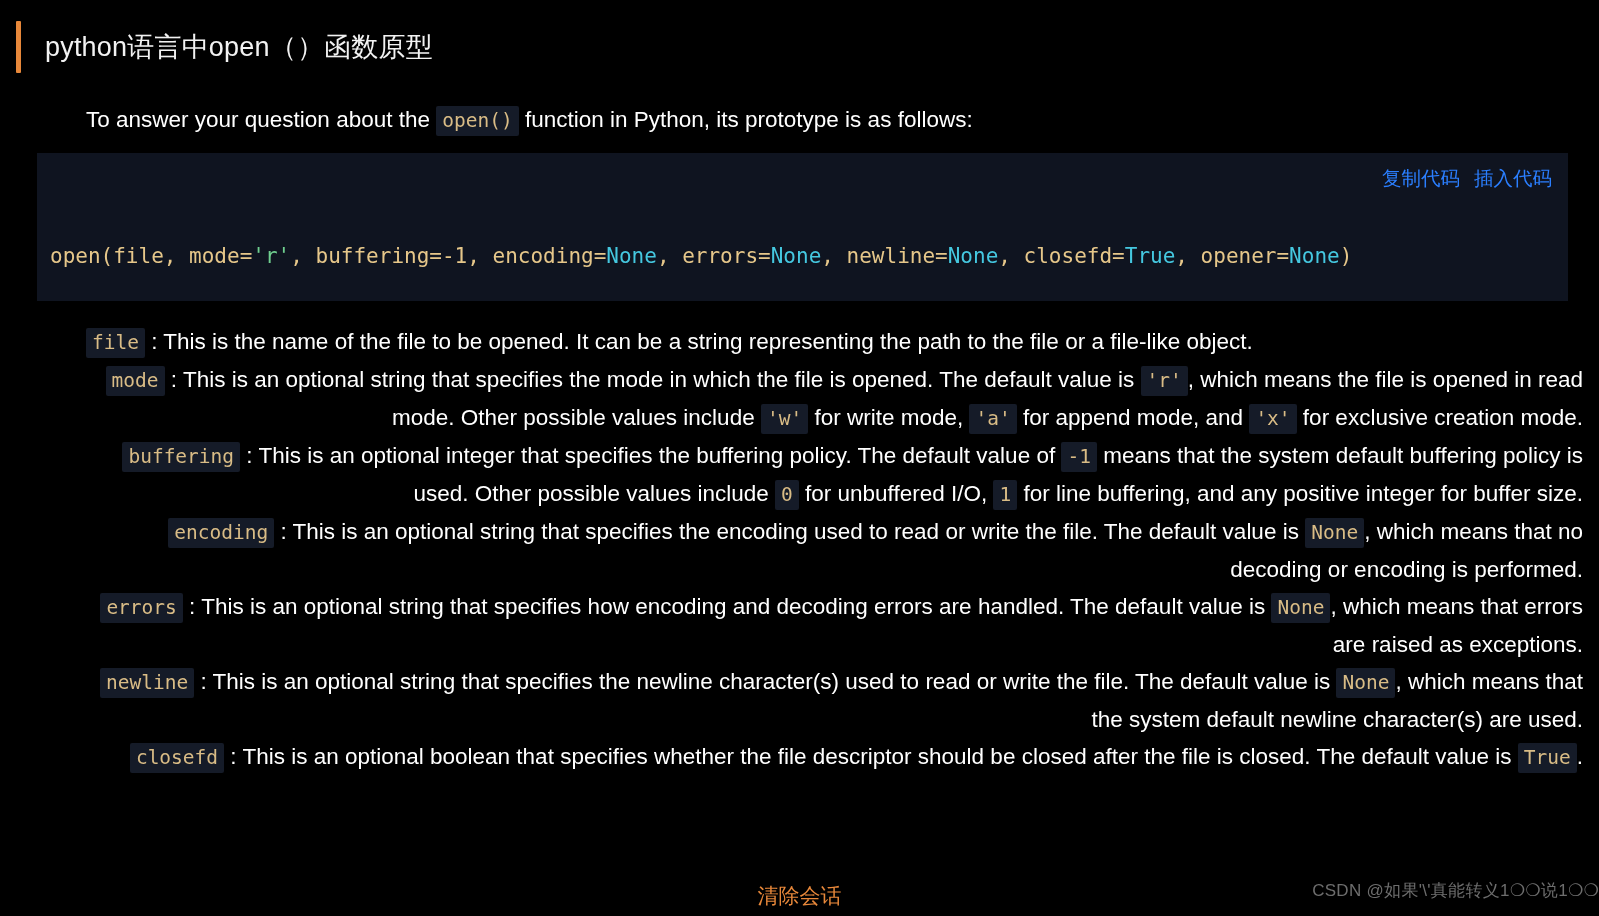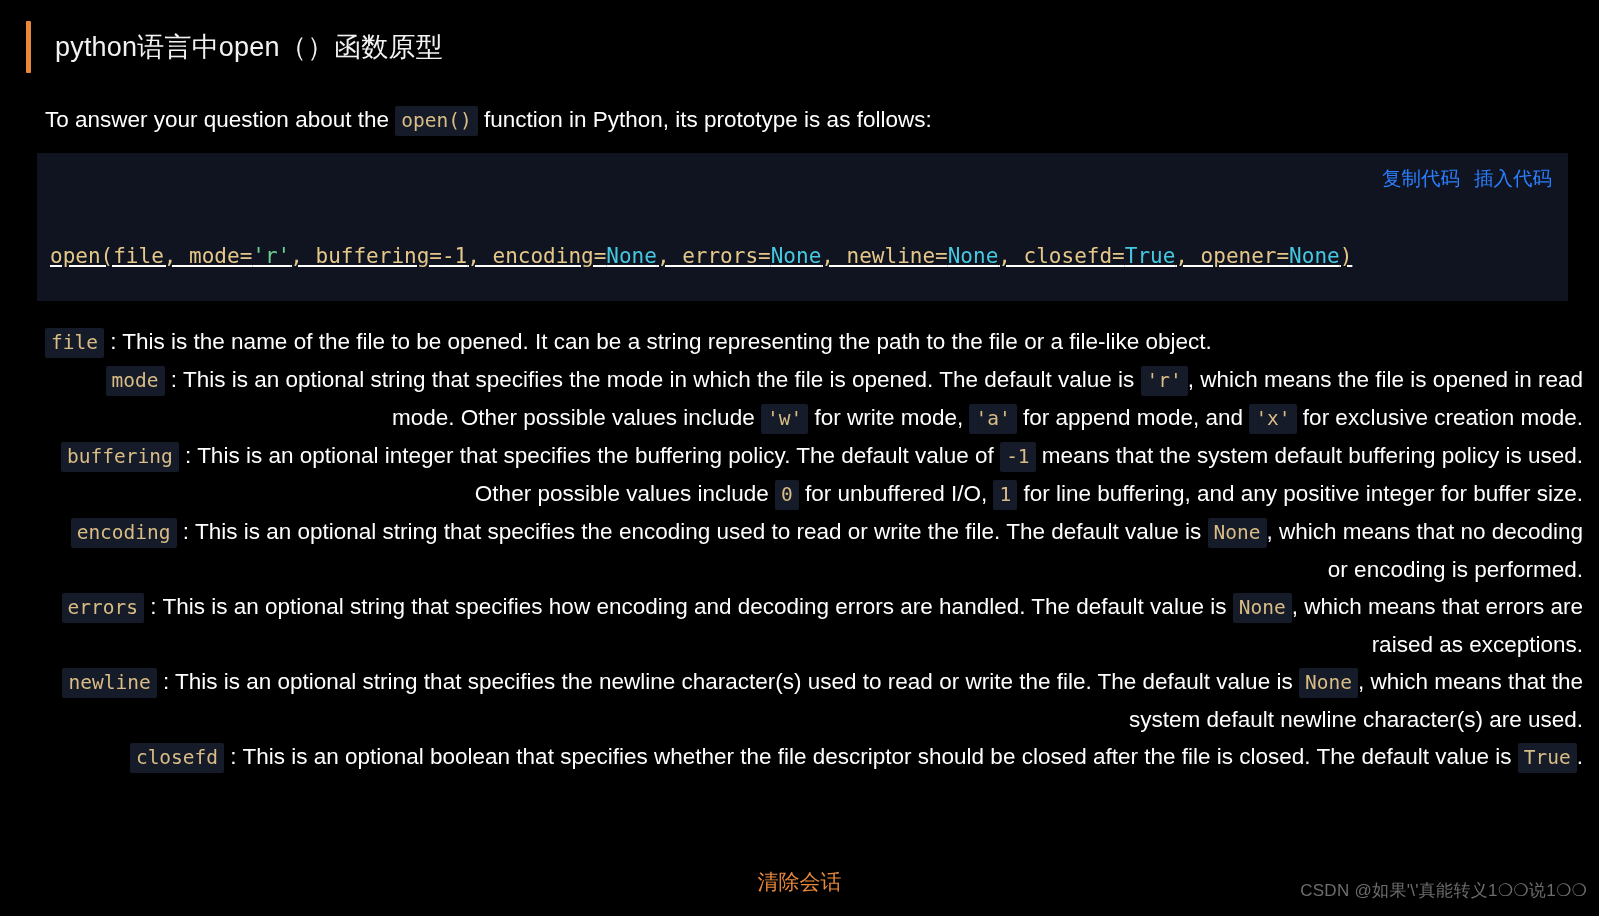--- a/index.html
+++ b/index.html
@@ -15,41 +15,42 @@
     color: #ffffff;
     position: relative;
   }
 
   
   .title-row {
     display: flex;
     align-items: center;
     height: 66px;
     margin-top: 14px;
-    padding-left: 26px;
+    padding-left: 16px;
   }
   .title-bar {
     width: 5px;
     height: 52px;
     background: #e8883a;
     border-radius: 1px;
     flex: none;
   }
   .title-text {
     font-size: 27px;
     font-weight: 400;
     color: #f2f2f2;
     margin-left: 24px;
     letter-spacing: 0.2px;
     white-space: nowrap;
   }
 
   
   .content {
     padding: 0 16px 0 45px;
+    margin-left: 41px;
   }
   .para {
     font-size: 22.5px;
     line-height: 37px;
     color: #ffffff;
     margin: 0;
     padding: 0;
   }
   .intro {
     margin-top: 21px;
@@ -68,21 +69,20 @@
     vertical-align: baseline;
   }
 
   
   .codeblock {
     margin: 14px 31px 0 37px;
     background: #0f1420;
     position: relative;
     min-height: 118px;
     box-sizing: border-box;
-    text-decoration: underline;
   }
   .code-toolbar {
     position: absolute;
     top: 12px;
     right: 16px;
     display: flex;
     gap: 14px;
   }
   .code-action {
     color: #2b7fff;
@@ -107,34 +107,34 @@
   .breakdown {
     margin-top: 22px;
   }
   .breakdown .para + .para { margin-top: 0; text-align: right; }
 
   
   .footer-clear {
     position: absolute;
     left: 0;
     right: 0;
-    bottom: 20px;
+    bottom: 6px;
     text-align: center;
     pointer-events: none;
   }
   .clear-btn {
     color: #e8883a;
     font-size: 21px;
     cursor: pointer;
     pointer-events: auto;
     display: inline-block;
   }
   .watermark {
     position: absolute;
-    right: 12px;
+    right: 0;
     bottom: 14px;
     color: #6d6d6d;
     font-size: 17px;
     white-space: nowrap;
     letter-spacing: 0.3px;
   }
 </style>
 </head>
 <body>
 

